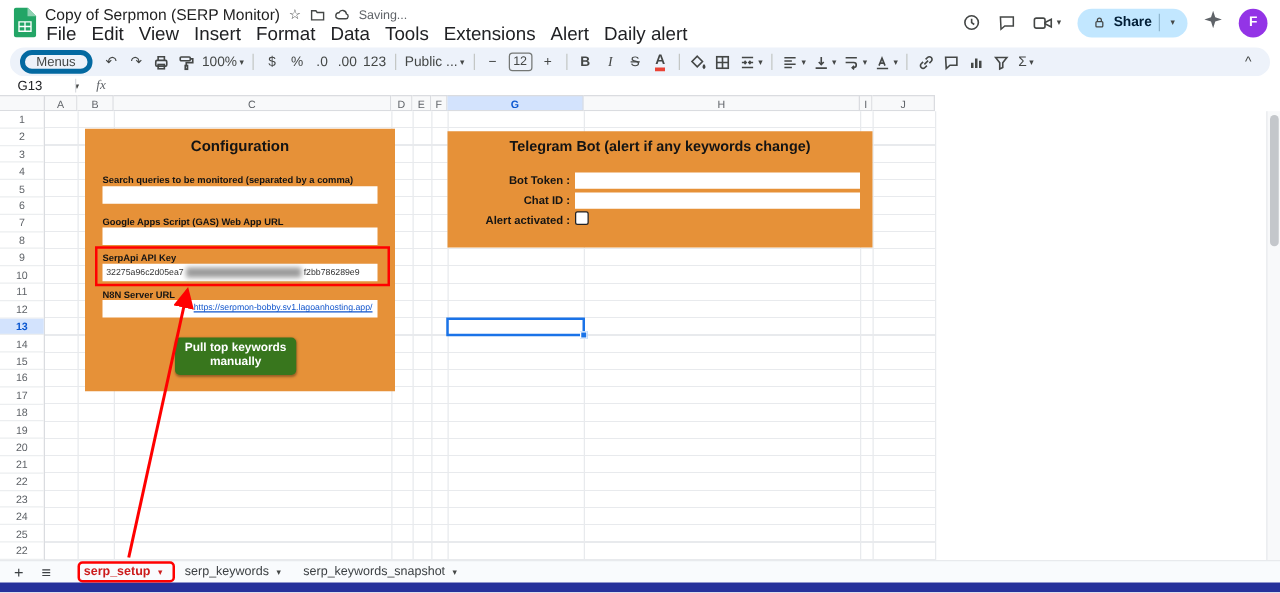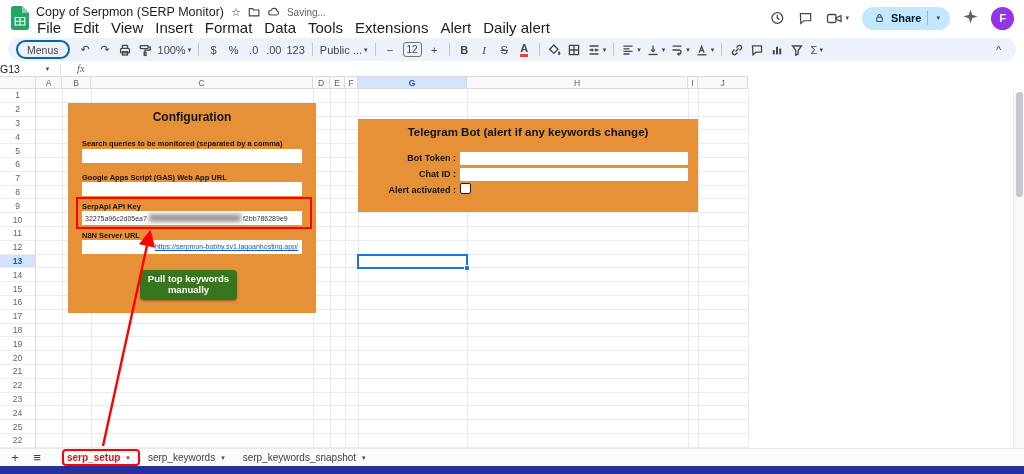--- a/index.html
+++ b/index.html
@@ -22,36 +22,36 @@
   .share .sep{width:1px;height:14px;background:#8fb6cf}
   .avatar{width:23px;height:23px;border-radius:50%;background:#9334e6;color:#fff;font-size:11px;
           font-weight:bold;display:flex;align-items:center;justify-content:center}
   .caret{font-size:7px;color:#444746;margin-left:2px}
 
   
   .toolbar{position:absolute;left:8px;top:38px;width:1008px;height:23px;background:#edf2fa;border-radius:12px;
            display:flex;align-items:center;padding:0 8px;gap:1px;font-size:11px;color:#444746}
   .tb-btn{display:flex;align-items:center;justify-content:center;min-width:19px;height:19px;border-radius:4px;
           padding:0 2px;white-space:nowrap;cursor:pointer}
-  .menus-pill{border:2px solid #0369a1;border-radius:11px;padding:1px 9px;margin-right:5px;font-size:10.5px}
+  .menus-pill{border:4px solid #0369a1;border-radius:11px;padding:1px 9px;margin-right:5px;font-size:10.5px}
   .tb-sep{width:1px;height:13px;background:#c4c7c5;margin:0 4px;flex:0 0 auto}
   .sizebox{border:1px solid #747775;border-radius:3px;min-width:18px;text-align:center;font-size:10px;
            padding:0 3px;margin:0 2px;height:15px;line-height:13px}
   .bold-b{font-weight:bold}.italic-i{font-style:italic;font-family:"Liberation Serif",serif}
   .strike-s{text-decoration:line-through}
   .colorA{font-weight:bold;border-bottom:3px solid #ea4335;line-height:11px;height:14px}
   .tb-spacer{flex:1}
   .ic{display:block}
   .ic path,.ic rect,.ic circle{stroke:#444746;stroke-width:1.3;fill:none}
   .ic .fill{fill:#444746;stroke:none}
 
   
   .formulabar{position:absolute;left:0;top:61px;width:1024px;height:15px;display:flex;align-items:center;
               background:#fff;font-size:10.5px;color:#202124}
-  .namebox{width:58px;display:flex;align-items:center;gap:24px}
+  .namebox{width:58px;padding-left:14px;display:flex;align-items:center;gap:24px}
   .fb-sep{width:1px;height:11px;background:#dadce0;margin:0 2px}
   .fx{font-style:italic;color:#5f6368;margin-left:14px;font-family:"Liberation Serif",serif}
 
   
   .colhead{position:absolute;left:0;top:76px;height:13px;display:flex;font-size:8.5px;color:#5f6368;background:#fff}
   .corner,.ch{background:#f8f9fa;border:solid #dadce0;border-width:1px 1px 1px 0;display:flex;
               align-items:center;justify-content:center}
   .corner{width:36px;border-left-width:0}
   .c0{width:26px}.c1{width:29px}.c2{width:222px}.c3{width:17px}.c4{width:15px}
   .c5{width:13px}.c6{width:109px}.c7{width:221px}.c8{width:10px}.c9{width:50px}
@@ -78,21 +78,21 @@
   .keyrow{display:flex;align-items:center;padding:0 3px;font-size:7px;color:#333;height:14px;white-space:nowrap}
   .blurred{flex:0 0 92px;height:8px;background:#9a9a9a;filter:blur(2px);margin:0 2px}
   .n8n{display:block;text-align:right;padding-right:4px;font-size:7px;line-height:14px;
        color:#1155cc;text-decoration:underline;white-space:nowrap}
   .cfg-btn{position:absolute;left:72px;top:167px;width:97px;height:30px;background:#38761d;border-radius:4px;
            color:#fff;font-weight:bold;font-size:9.5px;display:flex;align-items:center;justify-content:center;
            text-align:center;line-height:1.15;box-shadow:0 1px 2px rgba(0,0,0,.35);cursor:pointer;padding:0 6px}
   .annot-key{position:absolute;left:8px;top:94px;width:236px;height:32px;border:2px solid #ff0000;z-index:4}
 
   
-  .telebox{position:absolute;left:358px;top:30px;width:340px;height:93px;background:#e69138;z-index:3}
+  .telebox{position:absolute;left:358px;top:16px;width:340px;height:93px;background:#e69138;z-index:3}
   .tg-title{position:absolute;top:7px;width:100%;text-align:center;font-weight:bold;font-size:11.5px;color:#141414}
   .tg-label{position:absolute;left:0;width:98px;text-align:right;font-size:9px;font-weight:bold;color:#141414;white-space:nowrap}
   .tg-input{position:absolute;left:102px;width:228px;height:13px;background:#fff}
   .tg-check{position:absolute;left:102px;top:64px;width:11px;height:11px;background:#fff;
             border:1.5px solid #202124;border-radius:2px;cursor:pointer}
 
   
   .arrow-svg{position:absolute;left:0;top:0;width:1024px;height:474px;pointer-events:none;z-index:6}
   .annot-tab{position:absolute;left:62px;top:449px;width:78px;height:17px;border:2px solid #ff0000;border-radius:4px;z-index:7}
 

